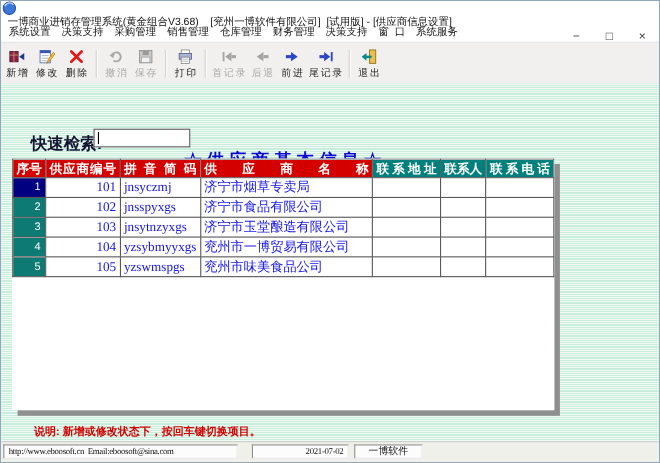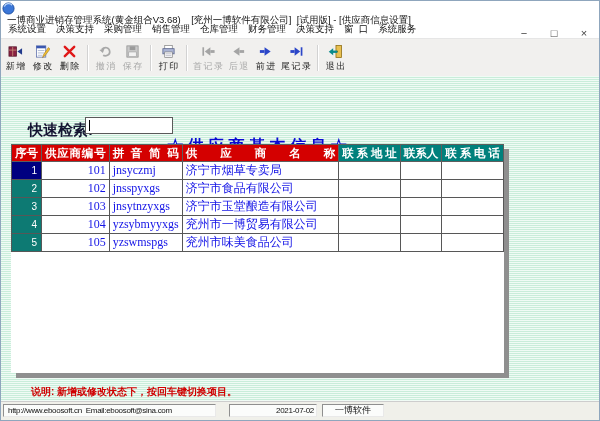--- a/index.html
+++ b/index.html
@@ -54,21 +54,21 @@
   td.seq.selected{background:var(--selected-navy,#000080);}
   td.c0{text-align:right;}
 
   .note{position:absolute;left:30px;top:309px;font-size:10px;font-weight:bold;color:var(--note-red,#d00000);white-space:pre;}
 
   
   .statusbar{position:absolute;left:0;right:0;bottom:0;height:18px;background:#f0f0ea;border-top:1px solid #cdcdcd;}
   .seg{position:absolute;top:2px;height:13px;border:1px solid;border-color:#8f8f8f #e9e9e9 #e9e9e9 #8f8f8f;
     background:#fbfcfb;font-size:9px;display:flex;align-items:center;justify-content:center;
     white-space:pre;box-sizing:border-box;color:#111;}
-  .seg.mono{font-family:Liberation Sans, sans-serif;font-size:8px;letter-spacing:-0.3px;}
+  .seg.mono{font-family:Liberation Serif, serif;font-size:8px;letter-spacing:-0.3px;}
   #seg1{left:2px;width:213px;justify-content:flex-start;padding-left:4px;}
   #seg2{left:228px;width:88px;padding-left:44px;}
   #seg3{left:321px;width:62px;}
   #seg4{left:403px;width:120px;}
 </style>
 </head>
 <body>
 
 <div class="window">
 

